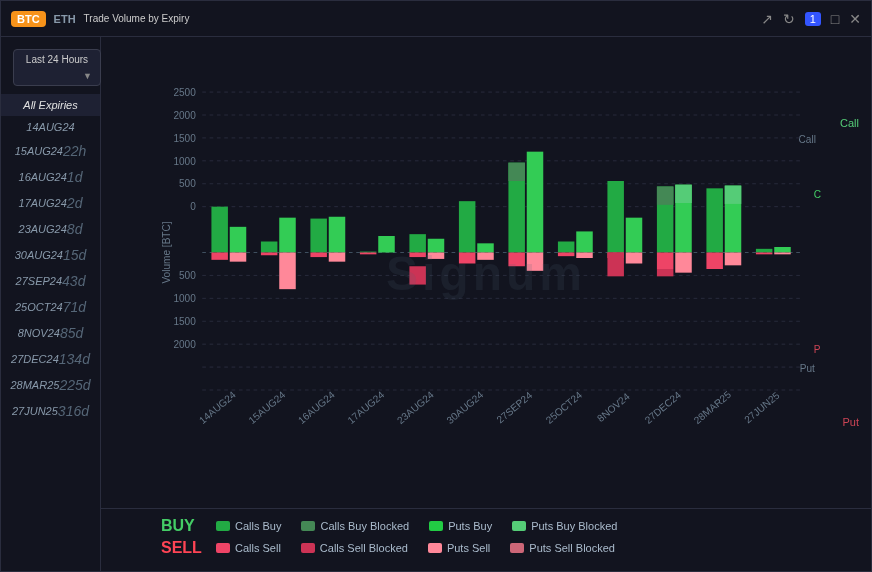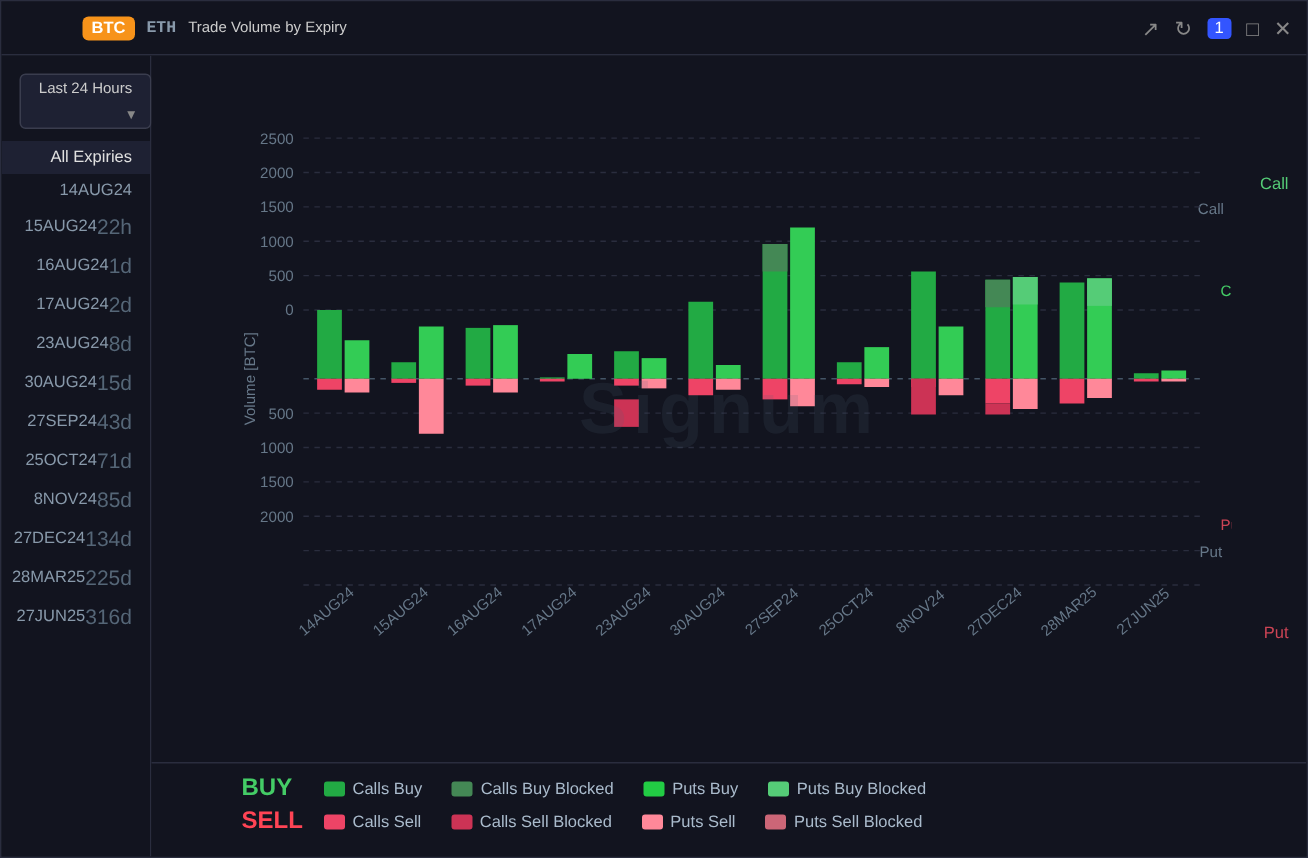--- a/index.html
+++ b/index.html
@@ -35,27 +35,25 @@
       gap: 8px;
       flex: 1;
     }
     .btc-badge {
       background: #f7931a;
       color: #fff;
       border-radius: 4px;
       padding: 2px 6px;
       font-size: 11px;
       font-weight: bold;
-      margin-left: 44px;
     }
     .eth-badge {
       color: #8899aa;
       font-size: 11px;
       font-weight: bold;
-      font-family: Liberation Mono, monospace;
     }
     .title-text {
       color: #ccc;
       font-size: 10px;
     }
     .titlebar-right {
       display: flex;
       align-items: center;
       gap: 10px;
     }
@@ -99,22 +97,23 @@
       color: #888;
       font-size: 9px;
       margin-left: auto;
     }
     .sidebar-item {
       padding: 5px 12px;
       color: #8899aa;
       font-size: 11px;
       cursor: pointer;
       display: flex;
-      justify-content: flex-end;
-      align-items: center;
+      justify-content: center;
+      align-items: center;
+      font-style: italic;
     }
     .sidebar-item.active {
       color: #e0e0e0;
       background: #1e2133;
     }
     .sidebar-item-days {
       color: #556677;
       font-size: 14px;
     }
     .chart-area {

